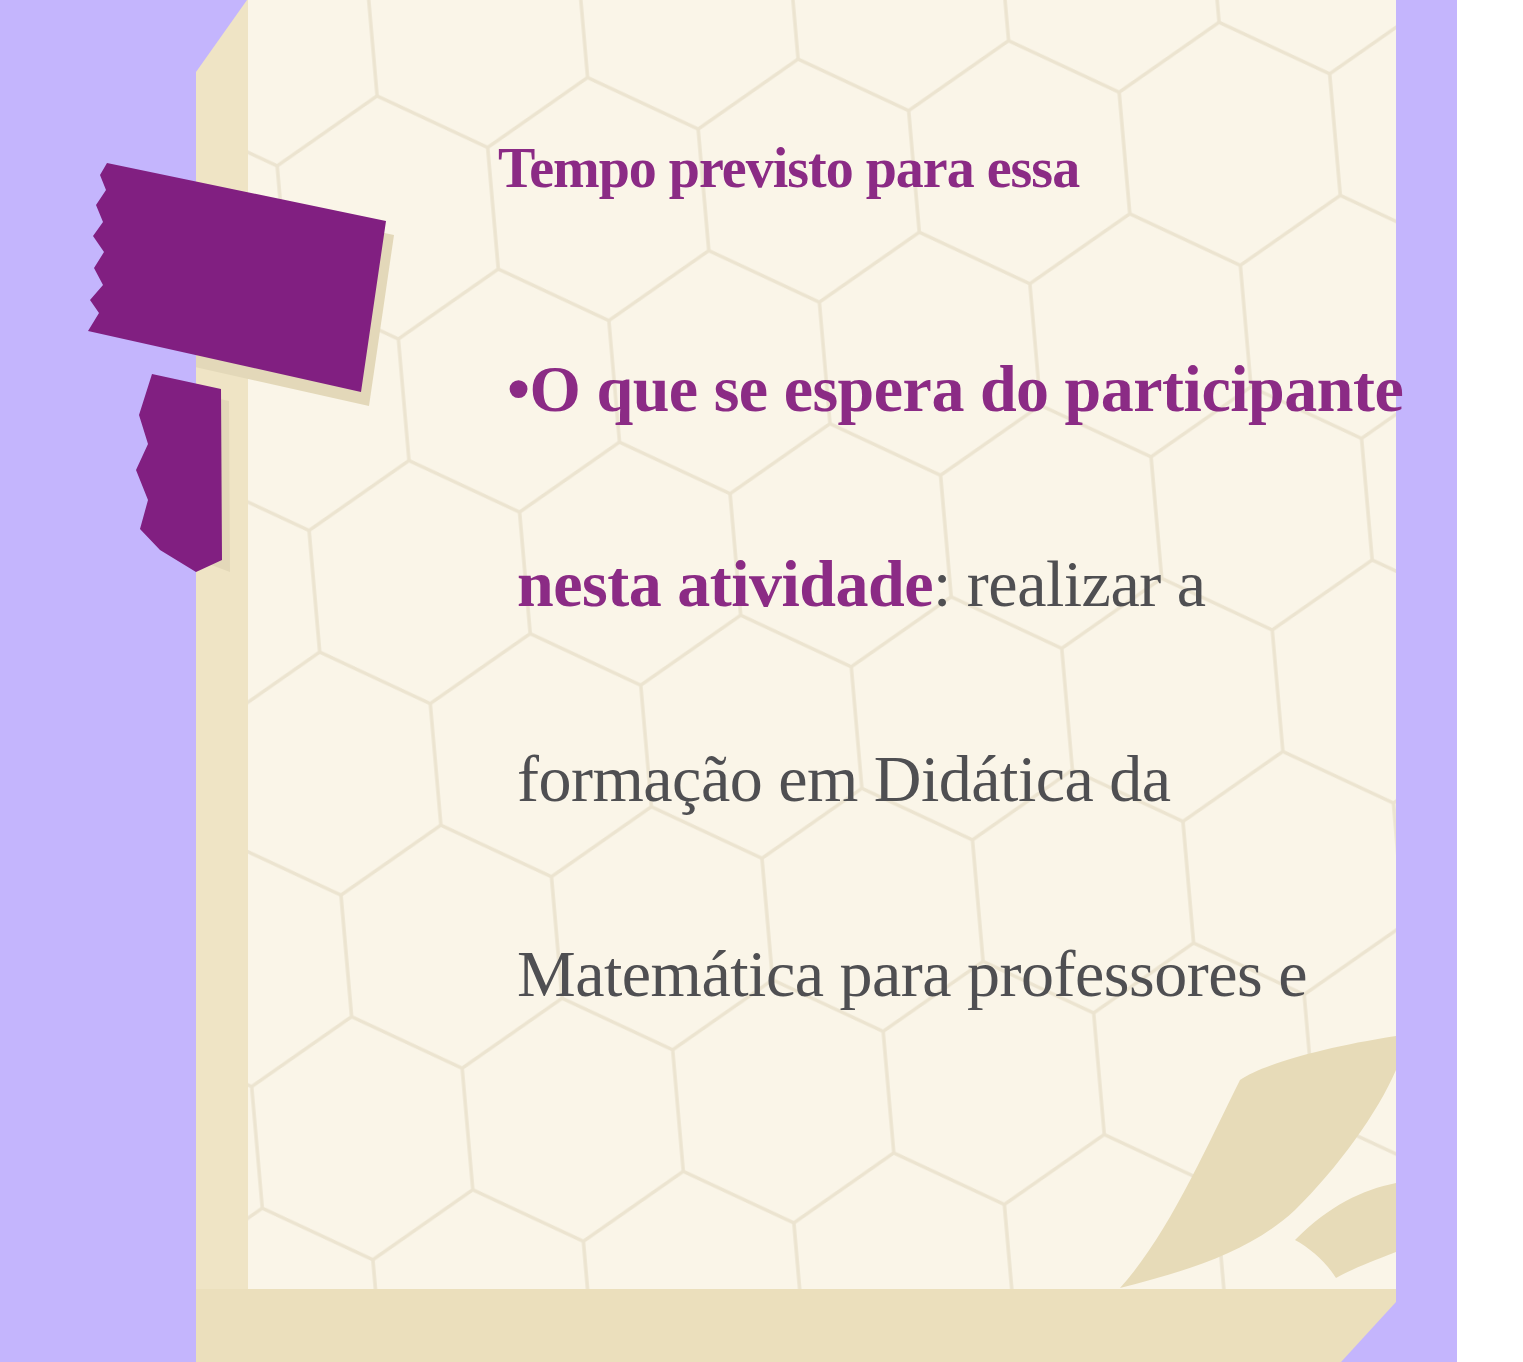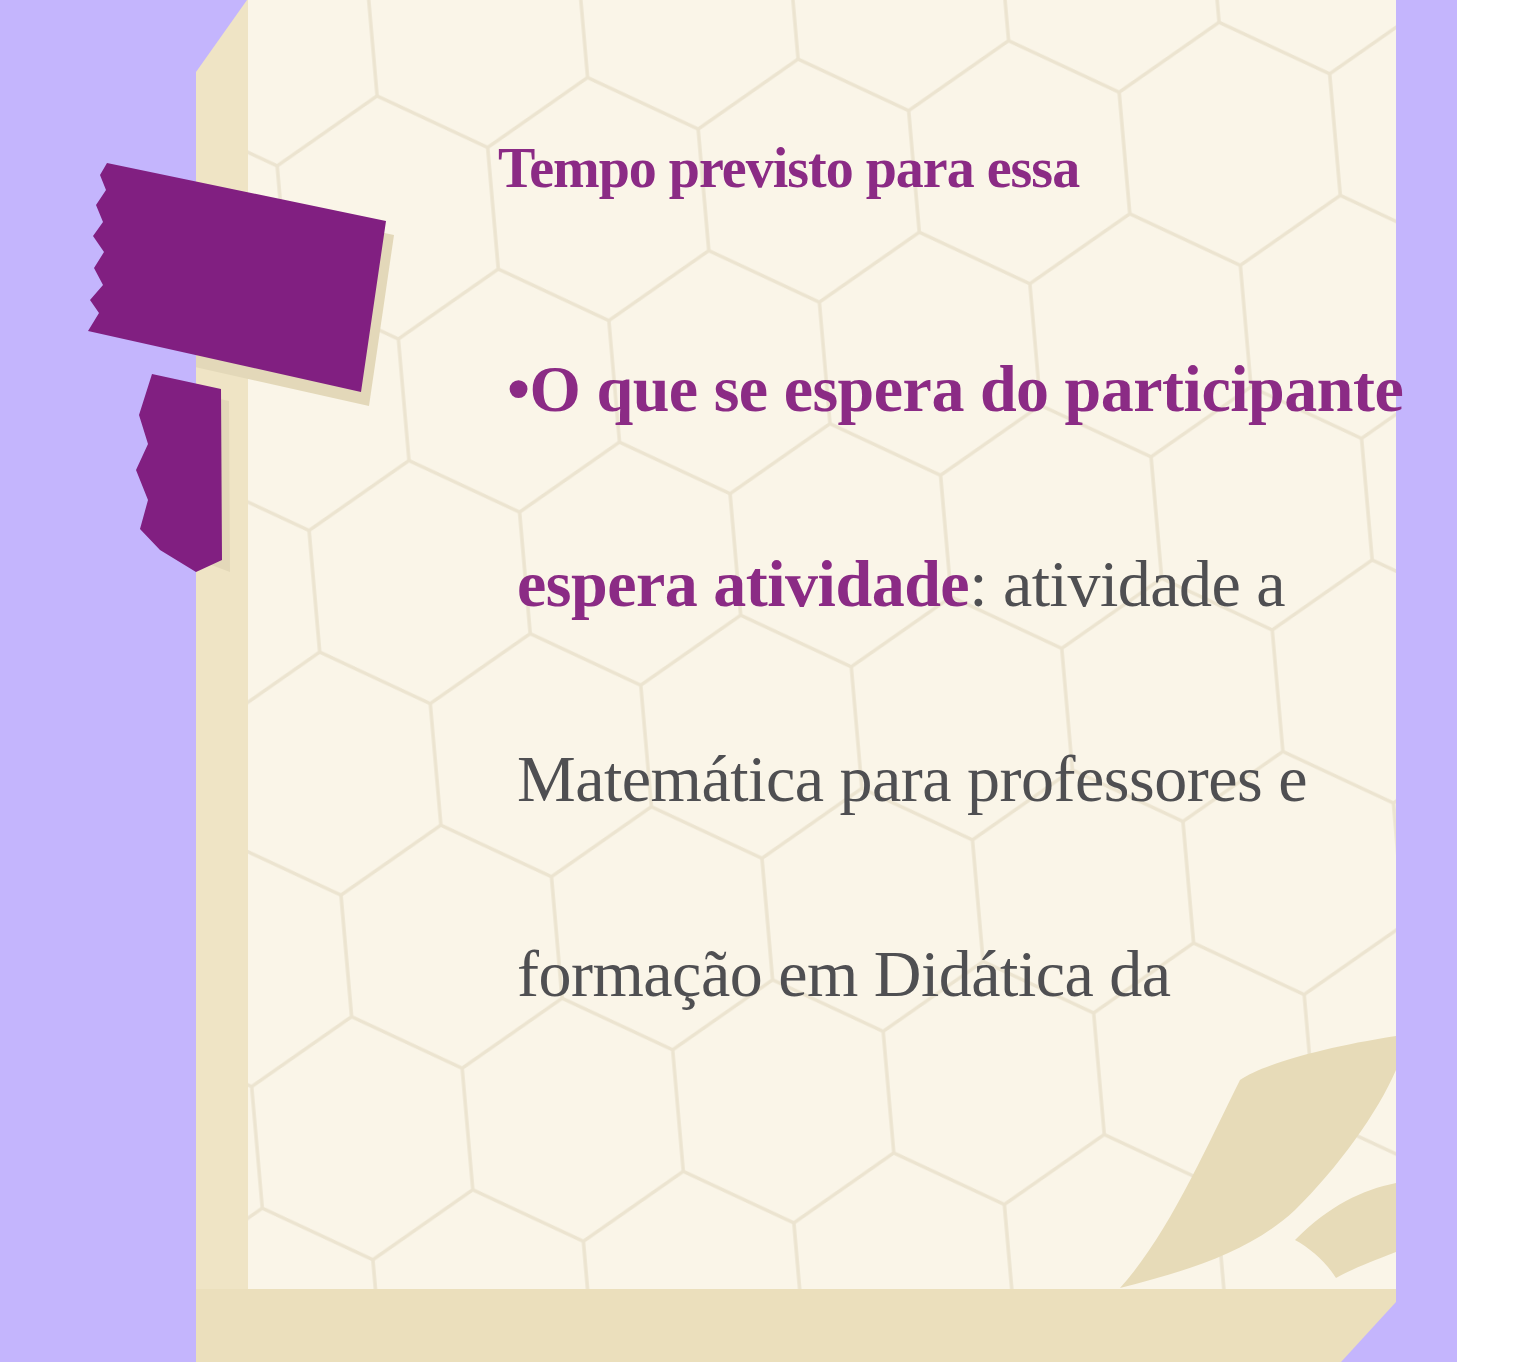--- a/index.html
+++ b/index.html
@@ -78,29 +78,29 @@
     <div class="tline hfont indent1">
       <span class="pb">Tempo previsto para essa</span>
     </div>
 
 
     <div class="tline bfont gap-body outdent">
       <span class="pb">•O que se espera do participante</span>
     </div>
 
     <div class="tline bfont">
-      <span class="pb">espera atividade</span><span class="g">: atividade a</span>
+      <span class="pb">nesta atividade</span><span class="g">: realizar a</span>
+    </div>
+
+    <div class="tline bfont">
+      <span class="g">formação em Didática da</span>
     </div>
 
     <div class="tline bfont">
       <span class="g">Matemática para professores e</span>
-    </div>
-
-    <div class="tline bfont">
-      <span class="g">formação em Didática da</span>
     </div>
 
     <div class="tline bfont">
       
     </div>
 
   </div>
 </div>
 
 </body></html>

